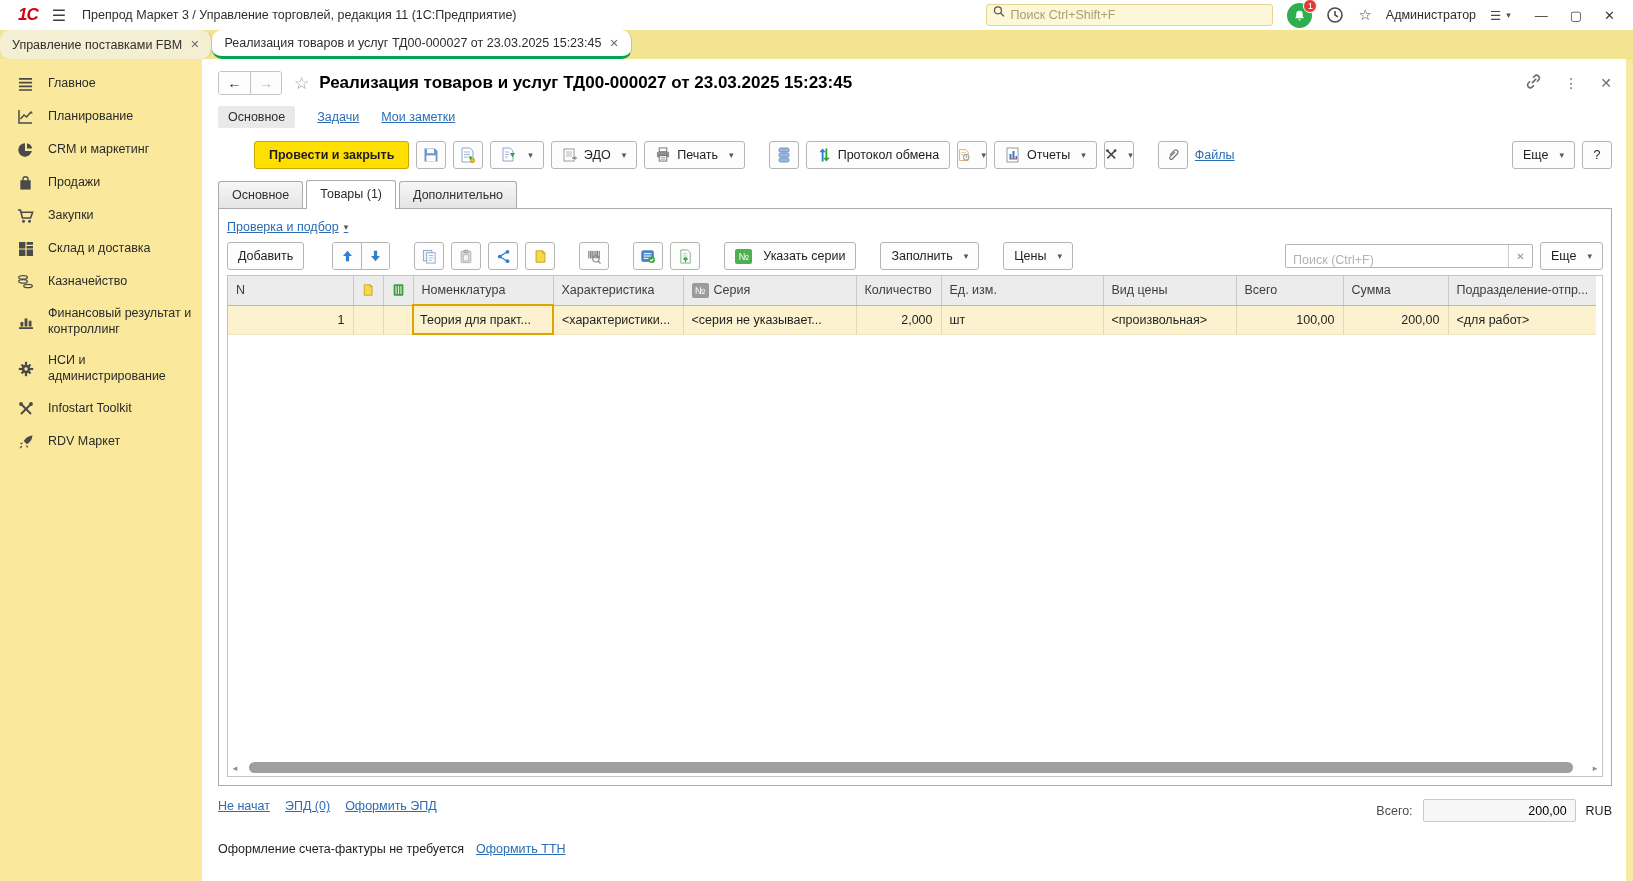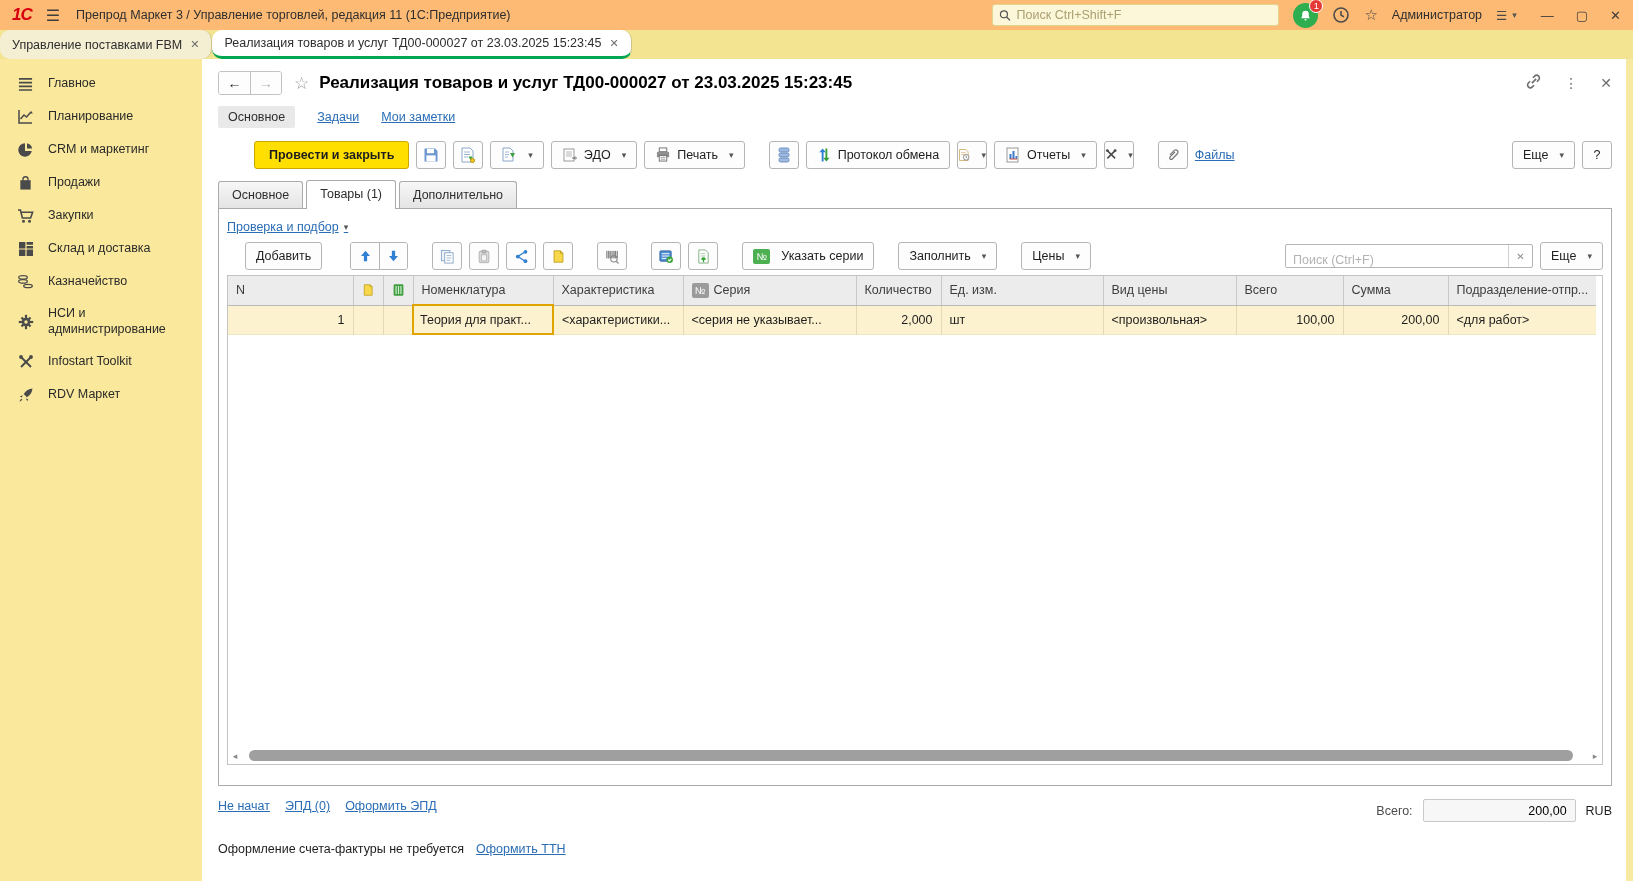--- a/index.html
+++ b/index.html
@@ -1,26 +1,26 @@
 <!DOCTYPE html>
 <html><head>
 <meta charset="utf-8">
 <style>
   * { margin:0; padding:0; box-sizing:border-box; }
   html,body { width:1633px; height:881px; overflow:hidden; }
   body { font-family:"Liberation Sans","DejaVu Sans",sans-serif; font-size:12.5px; color:#1e1e1e; background:#f8e9a2; }
   .app { width:1633px; height:881px; display:flex; flex-direction:column; }
 
   
-  .titlebar { height:30px; background:#fdba74; display:flex; align-items:center; padding:0 12px; flex:0 0 auto; }
+  .titlebar { height:30px; background:#ffffff; display:flex; align-items:center; padding:0 18px; flex:0 0 auto; }
   .logo1c { color:#d6000f; font-weight:bold; font-style:italic; font-size:17px; letter-spacing:-1px; margin-right:14px; }
   .burger { font-size:16px; color:#3c3c3c; margin-right:16px; cursor:pointer; }
   .app-title { color:#2e2e2e; font-size:12.5px; }
   .tb-right { margin-left:auto; display:flex; align-items:center; gap:14px; }
-  .tb-search { width:287px; height:22px; background:#fdf7da; border:1px solid #e3d48e; border-radius:3px; display:flex; align-items:center; padding:0 6px; gap:5px; }
+  .tb-search { width:287px; height:22px; background:#fdf7da; border:1px solid #e3d48e; border-radius:3px; display:flex; padding:0 6px; gap:5px; }
   .tb-search input { border:none; outline:none; background:transparent; width:100%; font-size:12.5px; color:#333; font-family:inherit; }
   .tb-search input::placeholder { color:#a99f70; }
   .notif { position:relative; width:25px; height:25px; background:#2eae4e; border-radius:50%; display:flex; align-items:center; justify-content:center; }
   .notif .badge { position:absolute; top:-4px; right:-5px; background:#e53935; color:#fff; border-radius:50%; width:14px; height:14px; font-size:9.5px; display:flex; align-items:center; justify-content:center; border:1px solid #fff; }
   .ticon { color:#4a4a4a; font-size:15px; }
   .user-name { color:#2e2e2e; }
   .svc-menu { display:flex; align-items:center; color:#4a4a4a; }
   .win-ctl { display:flex; gap:22px; margin-left:10px; color:#3c3c3c; font-size:13px; }
   .win-ctl span { cursor:pointer; }
 
@@ -68,23 +68,23 @@
   .push { margin-left:auto; }
   .grp { display:flex; border:1px solid #b5b5b5; border-radius:3px; overflow:hidden; height:28px; }
   .grp .gb { width:28px; display:flex; align-items:center; justify-content:center; background:#fdfdfd; cursor:pointer; }
   .grp .gb + .gb { border-left:1px solid #b5b5b5; }
 
   
   .doc-tabs { margin-top:9px; display:flex; align-items:flex-end; height:29px; position:relative; z-index:2; }
   .dtab { border:1px solid #ababab; border-bottom:none; background:linear-gradient(#f7f7f7,#e4e4e4); padding:6px 13px; margin-right:3px; border-radius:3px 3px 0 0; cursor:pointer; color:#2e2e2e; }
   .dtab.active { background:#fff; height:29px; margin-bottom:-1px; font-weight:normal; }
 
-  .tab-panel { border:1px solid #ababab; height:578px; padding:6px 8px 20px 8px; display:flex; flex-direction:column; position:relative; z-index:1; background:#fff; }
+  .tab-panel { border:1px solid #ababab; height:578px; padding:6px 8px 8px 8px; display:flex; flex-direction:column; position:relative; z-index:1; background:#fff; }
   .checkpick-row { height:24px; display:flex; align-items:center; }
-  .ttoolbar { display:flex; align-items:center; gap:7px; height:34px; flex:0 0 auto;margin-left:18px; }
+  .ttoolbar { display:flex; align-items:center; gap:7px; height:34px; flex:0 0 auto; }
   .tsearch { width:248px; height:24px; border:1px solid #b5b5b5; display:flex; align-items:flex-end; border-radius:2px; overflow:hidden; margin-left:auto; }
   .tsearch input { flex:1; border:none; outline:none; padding:0 7px; font-size:12.5px; color:#333; font-family:inherit; }
   .tsearch input::placeholder { color:#b3b3b3; }
   .tsearch .clr { width:24px; height:100%; border-left:1px solid #cfcfcf; display:flex; align-items:center; justify-content:center; color:#8d8d8d; font-size:10px; cursor:pointer; }
 
   
   .table-wrap { margin-top:2px; border:1px solid #c3c3c3; flex:1; position:relative; overflow:hidden; background:#fff; }
   table.grid { border-collapse:collapse; table-layout:fixed; width:1368px; }
   .grid th { background:#ececec; border-right:1px solid #c9c9c9; border-bottom:1px solid #b9b9b9; font-weight:normal; color:#3d3d3d; text-align:left; padding:6px 8px; height:29px; overflow:hidden; white-space:nowrap; }
   .grid td { background:#fcf2cf; border-right:1px solid #e3dab4; padding:5px 8px; height:29px; overflow:hidden; white-space:nowrap; color:#1e1e1e; }
@@ -223,20 +223,29 @@
           <span class="sic">
               <svg width="17" height="16" viewBox="0 0 17 16">
                 <g fill="none" stroke="#4a4a4a" stroke-width="1.3">
                   <ellipse cx="6" cy="3.4" rx="4.3" ry="1.7"></ellipse>
                   <ellipse cx="6" cy="7.4" rx="4.3" ry="1.7"></ellipse>
                   <ellipse cx="11" cy="12" rx="4.3" ry="1.7"></ellipse>
                 </g>
               </svg>
             </span>
           <span>Казначейство</span>
+          </li>
+        <li>
+          <span class="sic">
+              <svg width="16" height="16" viewBox="0 0 16 16">
+                <path d="M1 13.2h14V15H1z" fill="#4a4a4a"></path>
+                <path d="M2.5 8h2.8v4.4H2.5zM6.6 4.4h2.8V12.4H6.6zM10.7 6.8h2.8v5.6h-2.8z" fill="#4a4a4a"></path>
+              </svg>
+            </span>
+          <span>Финансовый результат и контроллинг</span>
           </li>
         <li>
           <span class="sic">
               <svg width="16" height="16" viewBox="0 0 16 16">
                 <g fill="#4a4a4a">
                   <rect x="6.9" y="0.8" width="2.2" height="14.4"></rect>
                   <rect x="0.8" y="6.9" width="14.4" height="2.2"></rect>
                   <g transform="rotate(45 8 8)">
                     <rect x="6.9" y="1.6" width="2.2" height="12.8"></rect>
                     <rect x="1.6" y="6.9" width="12.8" height="2.2"></rect>

